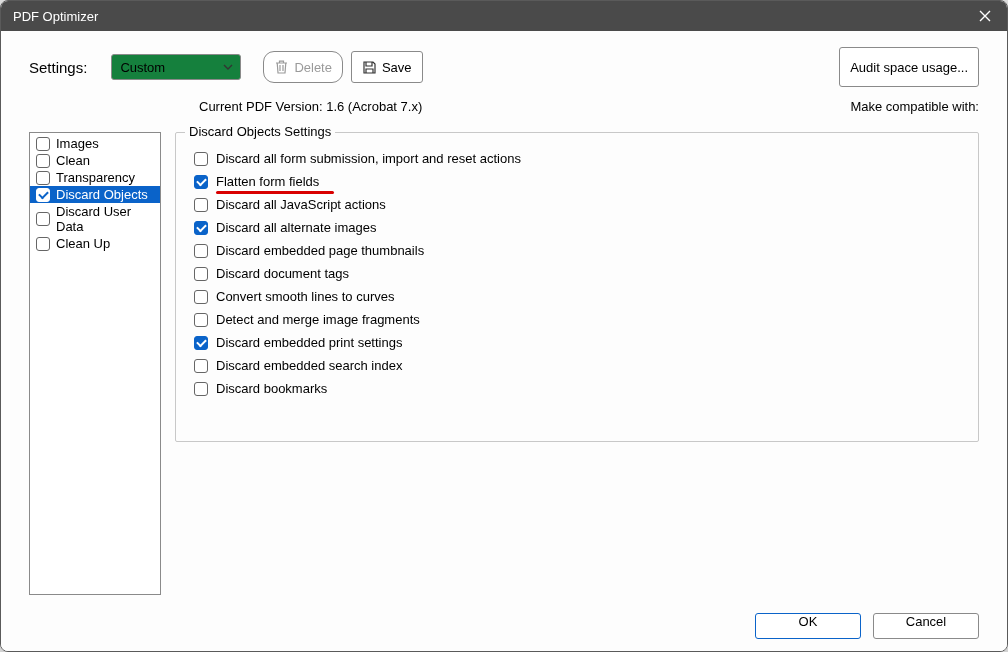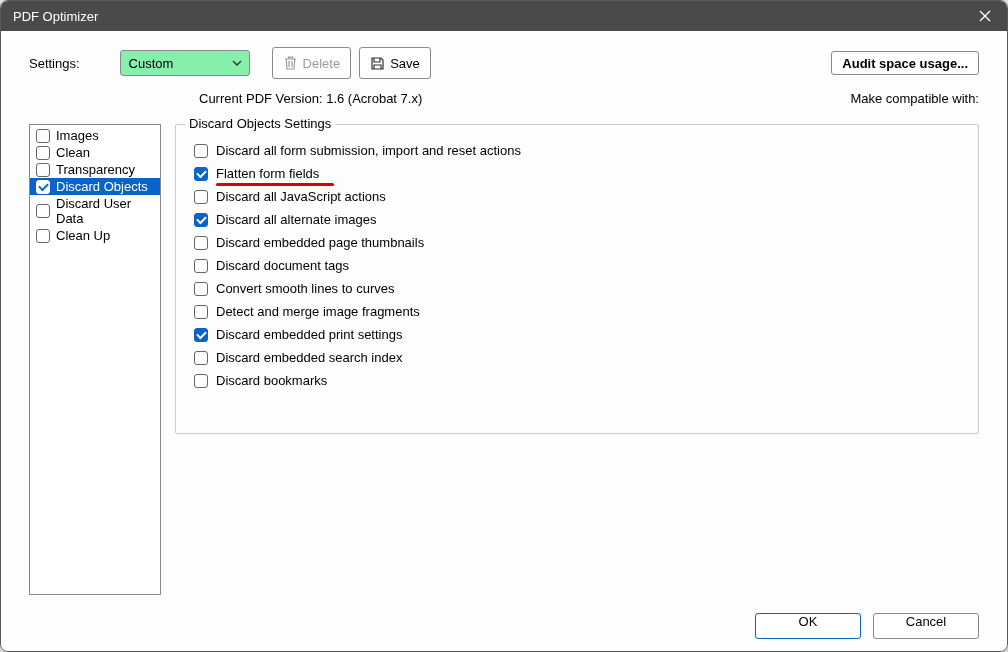--- a/index.html
+++ b/index.html
@@ -16,33 +16,32 @@
   }
   .titlebar .close { width:24px; height:24px; display:flex; align-items:center;justify-content:center; cursor:pointer;}
   .titlebar .close svg{stroke:#fff;}
   .body {
     flex:1; padding:16px 28px 12px 28px; display:flex; flex-direction:column;
     background:#fdfdfd;
   }
   .toprow {
     display:flex; align-items:center; gap:8px;
   }
-  .label-settings { font-size:13px; margin-right:8px;}
+  .label-settings { font-size:15px; margin-right:16px;}
   .combo {
     border:1px solid #8a8a8a; border-radius:3px; height:26px; display:flex; align-items:center;
-    padding:0 4px 0 8px; background:#86efac; cursor:pointer; min-width:130px;
+    padding:0 4px 0 8px; background:#15803d; cursor:pointer; min-width:130px;
     justify-content:space-between;
-    margin-left:24px;
   }
   .combo .chev{width:16px;display:flex;justify-content:center;}
   .btn {
     border:1px solid #8a8a8a; border-radius:3px; height:32px; display:flex; align-items:center;
     padding:0 10px; gap:5px; background:#fff; cursor:pointer; font-size:13px;
   }
-  .btn.disabled { color:#9a9a9a; }
+  .btn.disabled { color:#9a9a9a;border-radius:11px; }
   .btn.disabled svg{stroke:#9a9a9a;}
   .spacer{flex:1;}
   .row2 {
     display:flex; align-items:flex-end; margin-top:12px; padding-left:170px; gap:22px;
   }
   .row2 .vlabel{ font-size:13px;}
   .row2 .spacer{flex:1;}
   .combo2 { min-width:165px; height:24px;}
   .middle {
     display:flex; gap:14px; margin-top:18px; flex:1; min-height:0;
@@ -129,21 +128,21 @@
       </div>
       <div class="btn">
         <span>
           <svg width="15" height="15" viewBox="0 0 15 15" fill="none" stroke="#333" stroke-width="1.2">
             <path d="M2 2 H11 L13 4 V13 H2 Z M4 2 V6 H10 V2 M4 13 V9 H11 V13"></path>
           </svg>
         </span>
         <span>Save</span>
       </div>
       <div class="spacer"></div>
-      <div class="btn" style="height:24px;font-weight:bold;">
+      <div class="btn" style="height:40px;">
         <span>Audit space usage...</span>
       </div>
     </div>
 
     <div class="row2">
       <span class="vlabel">Current PDF Version: 1.6 (Acrobat 7.x)</span>
       <div class="spacer"></div>
       <span class="vlabel">Make compatible with:</span>
     </div>
 

